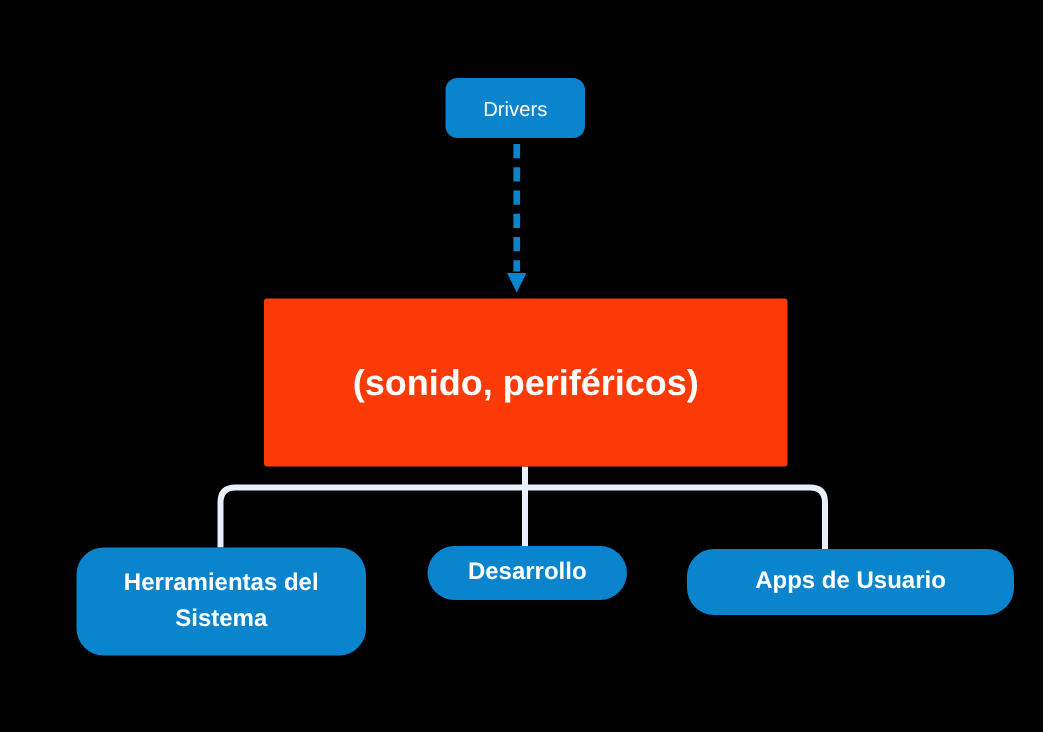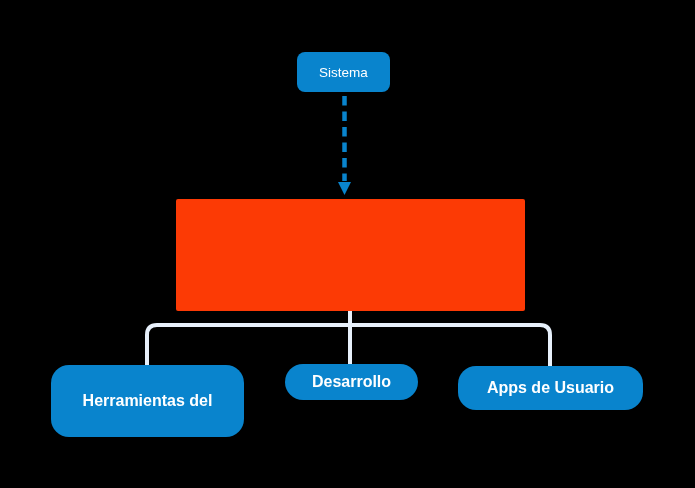--- a/index.html
+++ b/index.html
@@ -87,52 +87,54 @@
   }
   .node-desarrollo {
     left: 285px;
     top: 364px;
     width: 133px;
     height: 36px;
   }
   .node-apps {
     left: 458px;
     top: 366px;
-    width: 185px;
+    width: 218px;
     height: 44px;
   }
   .label-line {
     display: block;
   }
 </style>
 </head>
 <body>
 
 <div class="stage">
 
   <svg class="connectors" viewBox="0 0 695 488" xmlns="http://www.w3.org/2000/svg">
     <path class="conn" d="M350 311 L350 364"></path>
     <path class="conn" d="M350 325 L157 325 Q147 325 147 335 L147 365"></path>
     <path class="conn" d="M350 325 L540 325 Q550 325 550 335 L550 366"></path>
     <line class="arrow-line" x1="344.5" y1="96" x2="344.5" y2="181"></line>
     <polygon class="arrow-head" points="344.5,195 338,182 351,182"></polygon>
   </svg>
 
   <div class="node node-blue node-hardware">
-    <span class="label-line">Sistema</span>
+    <span class="label-line">Drivers</span>
   </div>
 
   <div class="node node-red node-drivers">
     <div>
+      <span class="label-line">(sonido, periféricos)</span>
     </div>
   </div>
 
   <div class="node node-blue node-child node-herramientas">
     <div>
       <span class="label-line">Herramientas del</span>
+      <span class="label-line">Sistema</span>
     </div>
   </div>
 
   <div class="node node-blue node-child node-desarrollo">
     <span class="label-line">Desarrollo</span>
   </div>
 
   <div class="node node-blue node-child node-apps">
     <span class="label-line">Apps de Usuario</span>
   </div>

